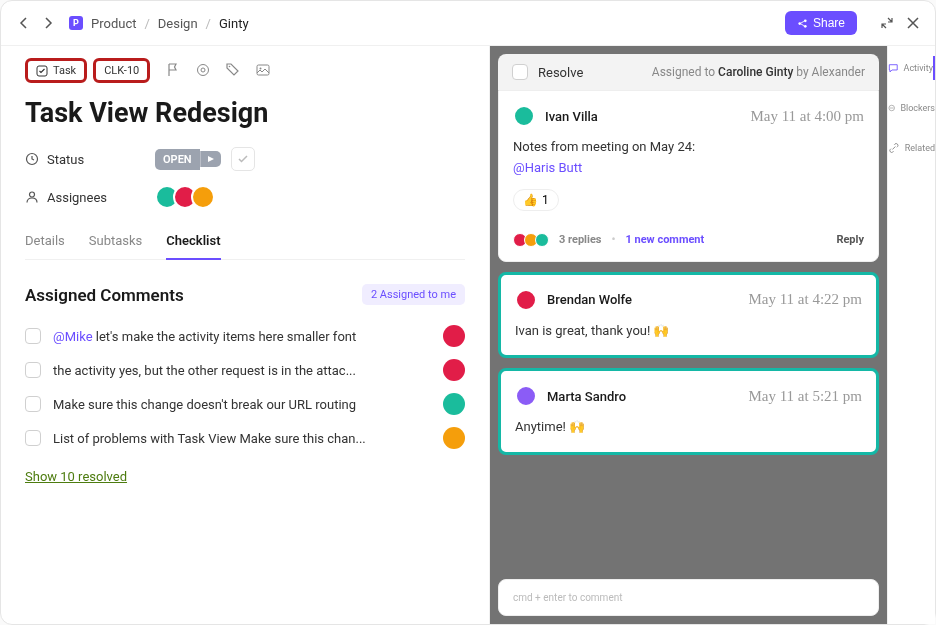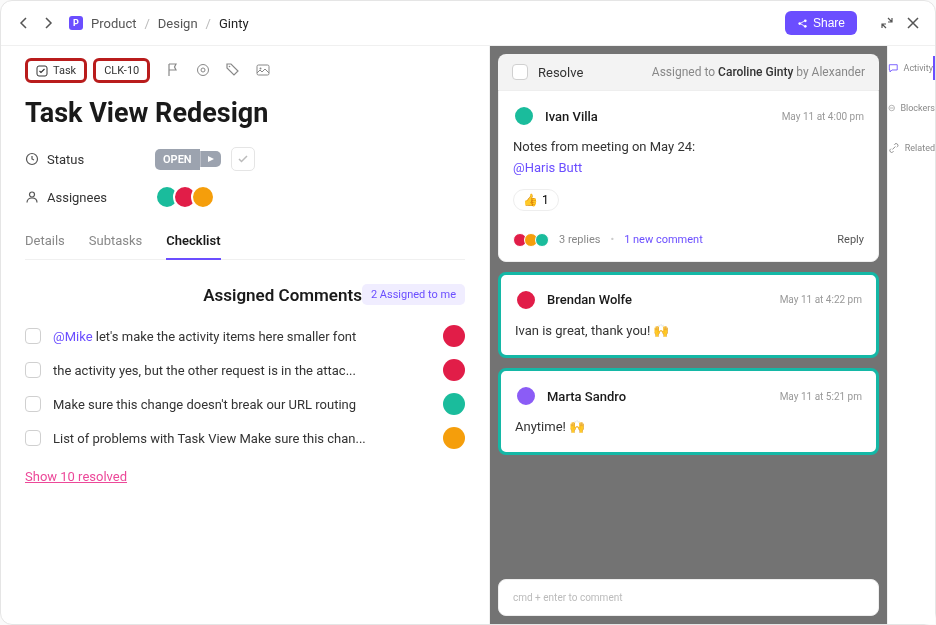--- a/index.html
+++ b/index.html
@@ -29,46 +29,46 @@
 .field-icon { width: 14px; height: 14px; color: #555; }
 .status-badge { background: #9ca3af; color: #fff; font-size: 11px; font-weight: 600; padding: 4px 8px; border-radius: 5px 0 0 5px; }
 .status-drop { background: #9ca3af; color: #fff; padding: 4px 6px; border-radius: 0 5px 5px 0; border-left: 1px solid rgba(255,255,255,0.3); display: flex; align-items: center; }
 .status-check { width: 24px; height: 24px; border: 1px solid #e5e5e5; border-radius: 5px; margin-left: 10px; display: flex; align-items: center; justify-content: center; color: #bbb; }
 .avatars { display: flex; }
 .avatar { width: 24px; height: 24px; border-radius: 50%; border: 2px solid #fff; margin-left: -6px; display: flex; align-items: center; justify-content: center; font-size: 10px; font-weight: 600; color: #fff; }
 .avatar:first-child { margin-left: 0; }
 .tabs { display: flex; gap: 24px; border-bottom: 1px solid #f0f0f0; margin-top: 12px; }
 .tab { padding: 10px 0; font-size: 13px; color: #888; cursor: pointer; }
 .tab.active { color: #1a1a1a; font-weight: 600; border-bottom: 2px solid #6b4eff; margin-bottom: -1px; }
-.section-header { display: flex; align-items: center; justify-content: flex-end; margin-top: 24px; margin-bottom: 14px; margin-left: 47px; }
+.section-header { display: flex; align-items: center; justify-content: space-between; margin-top: 24px; margin-bottom: 14px; }
 .section-title { font-size: 17px; font-weight: 600; color: #1a1a1a; }
 .badge-pill { background: #f0edff; color: #6b4eff; font-size: 11px; padding: 4px 9px; border-radius: 5px; }
 .comment-row { display: flex; align-items: center; gap: 12px; padding: 6px 0; }
 .checkbox { width: 16px; height: 16px; border: 1.5px solid #d0d0d0; border-radius: 4px; flex-shrink: 0; cursor: pointer; }
 .comment-text { flex: 1; font-size: 13px; color: #333; white-space: nowrap; overflow: hidden; text-overflow: ellipsis; }
 .mention { color: #6b4eff; }
 .comment-avatar { width: 22px; height: 22px; border-radius: 50%; flex-shrink: 0; }
-.show-resolved { font-size: 13px; color: #ec4899; text-decoration: underline; margin-top: 14px; cursor: pointer; display: inline-block; }
+.show-resolved { font-size: 13px; color: #4d7c0f; text-decoration: underline; margin-top: 14px; cursor: pointer; display: inline-block; }
 .right-pane { width: 398px; border-left: 1px solid #f0f0f0; display: flex; flex-direction: column; background: #737373; padding: 8px 8px 8px 8px; }
 .resolve-bar { background: #f3f3f3; border-radius: 8px 8px 0 0; padding: 10px 14px; display: flex; align-items: center; font-size: 12px; color: #555; }
 .resolve-left { display: flex; align-items: center; gap: 10px; }
 .resolve-text { color: #333; font-size: 13px; }
 .resolve-spacer { flex: 1; }
 .assigned-to { color: #888; }
 .assigned-name { color: #333; font-weight: 500; }
 .thread { background: #fff; border: 1px solid #eee; border-radius: 0 0 8px 8px; padding: 14px; margin-bottom: 10px; }
 .thread2 { background: #fff; border: 3px solid #14b8a6; border-radius: 8px; padding: 14px; margin-bottom: 10px; }
 .comment-header { display: flex; align-items: center; gap: 10px; margin-bottom: 10px; }
 .commenter-name { font-size: 13px; font-weight: 500; color: #1a1a1a; flex: 1; }
-.comment-time { font-size: 10px; color: #999; }
+.comment-time { font-size: 15px; color: #999; font-family: Liberation Serif, serif; }
 .comment-body { font-size: 13px; color: #333; line-height: 1.6; }
 .comment-body ol { margin: 8px 0 8px 20px; }
 .comment-body ol li { margin-bottom: 4px; }
 .reaction { display: inline-flex; align-items: center; gap: 4px; border: 1px solid #eee; border-radius: 14px; padding: 3px 9px; font-size: 12px; margin-top: 10px; cursor: pointer; }
-.thread-footer { display: flex; align-items: center; gap: 10px; font-size: 11px; color: #888; margin-top: 12px; padding-top: 10px; }
+.thread-footer { display: flex; align-items: center; gap: 10px; font-size: 11px; color: #888; margin-top: 12px; padding-top: 10px; font-weight: bold; }
 .footer-avatars { display: flex; }
 .footer-avatar { width: 14px; height: 14px; border-radius: 50%; border: 1px solid #fff; margin-left: -3px; }
 .footer-avatar:first-child { margin-left: 0; }
 .dot-sep { color: #ccc; }
 .new-comment-link { color: #6b4eff; }
 .reply-link { margin-left: auto; color: #555; cursor: pointer; }
 .composer { background: #fff; border: 1px solid #eee; border-radius: 8px; padding: 12px 14px; display: flex; align-items: center; margin-top: auto; }
 .composer-input { border: none; flex: 1; font-size: 14px; color: #333; outline: none; }
 .composer-input::placeholder { color: #aaa; }
 .composer-hint { font-size: 10px; color: #bbb; }

